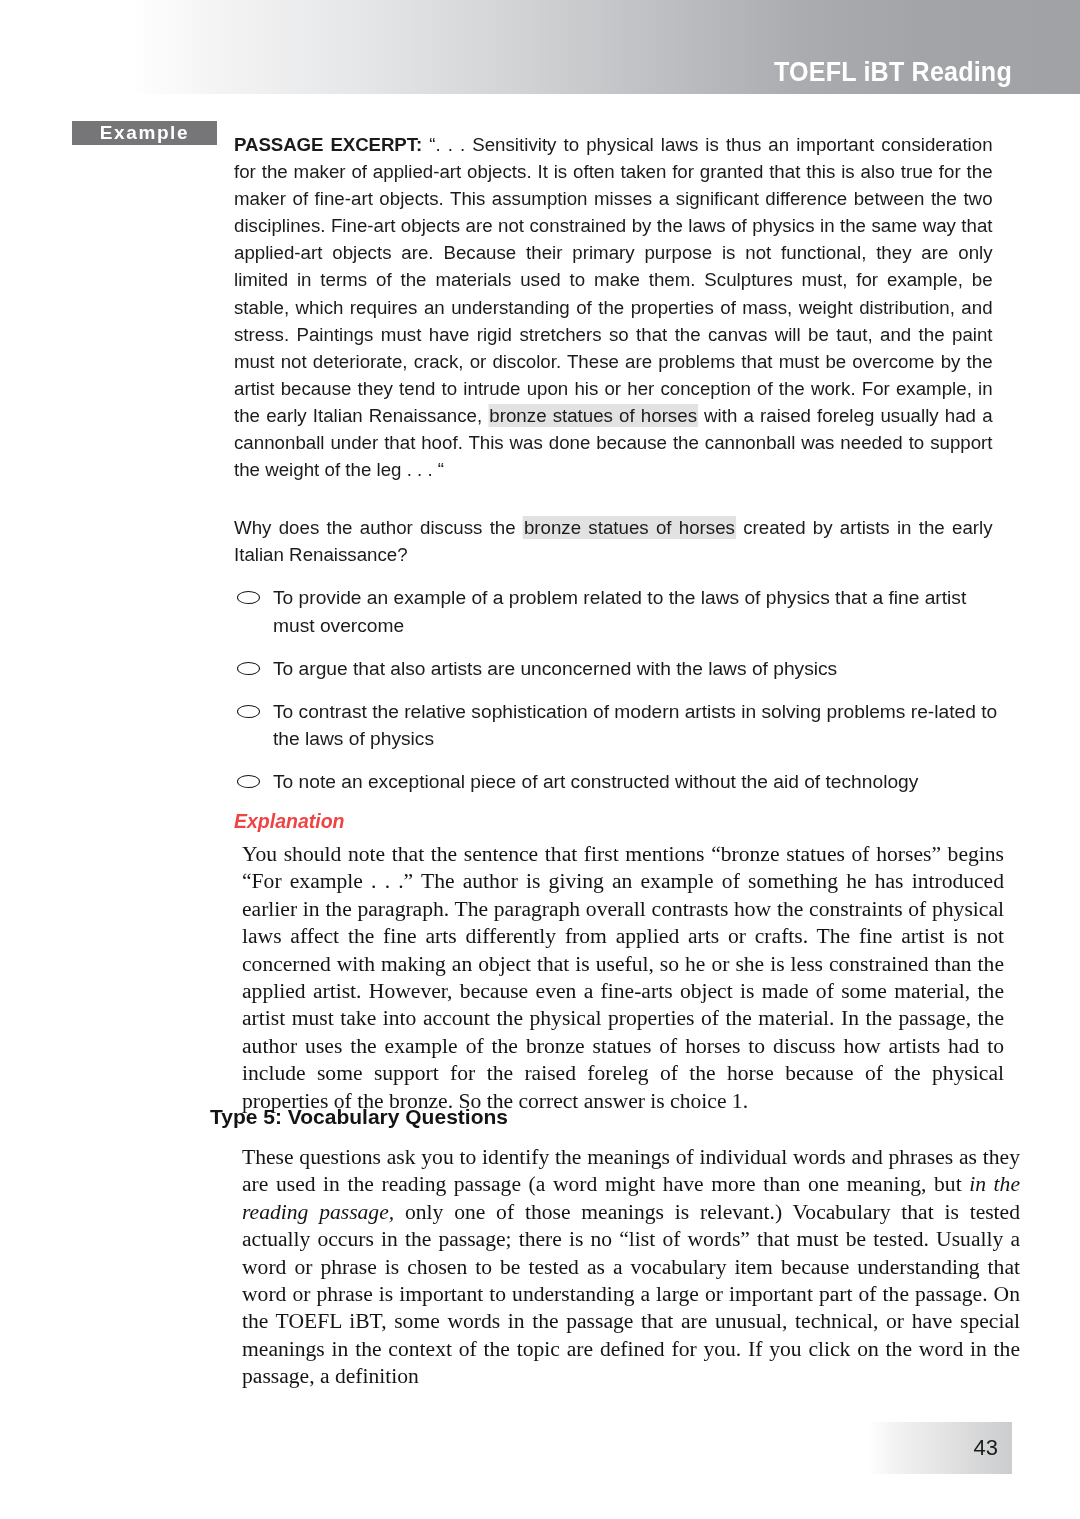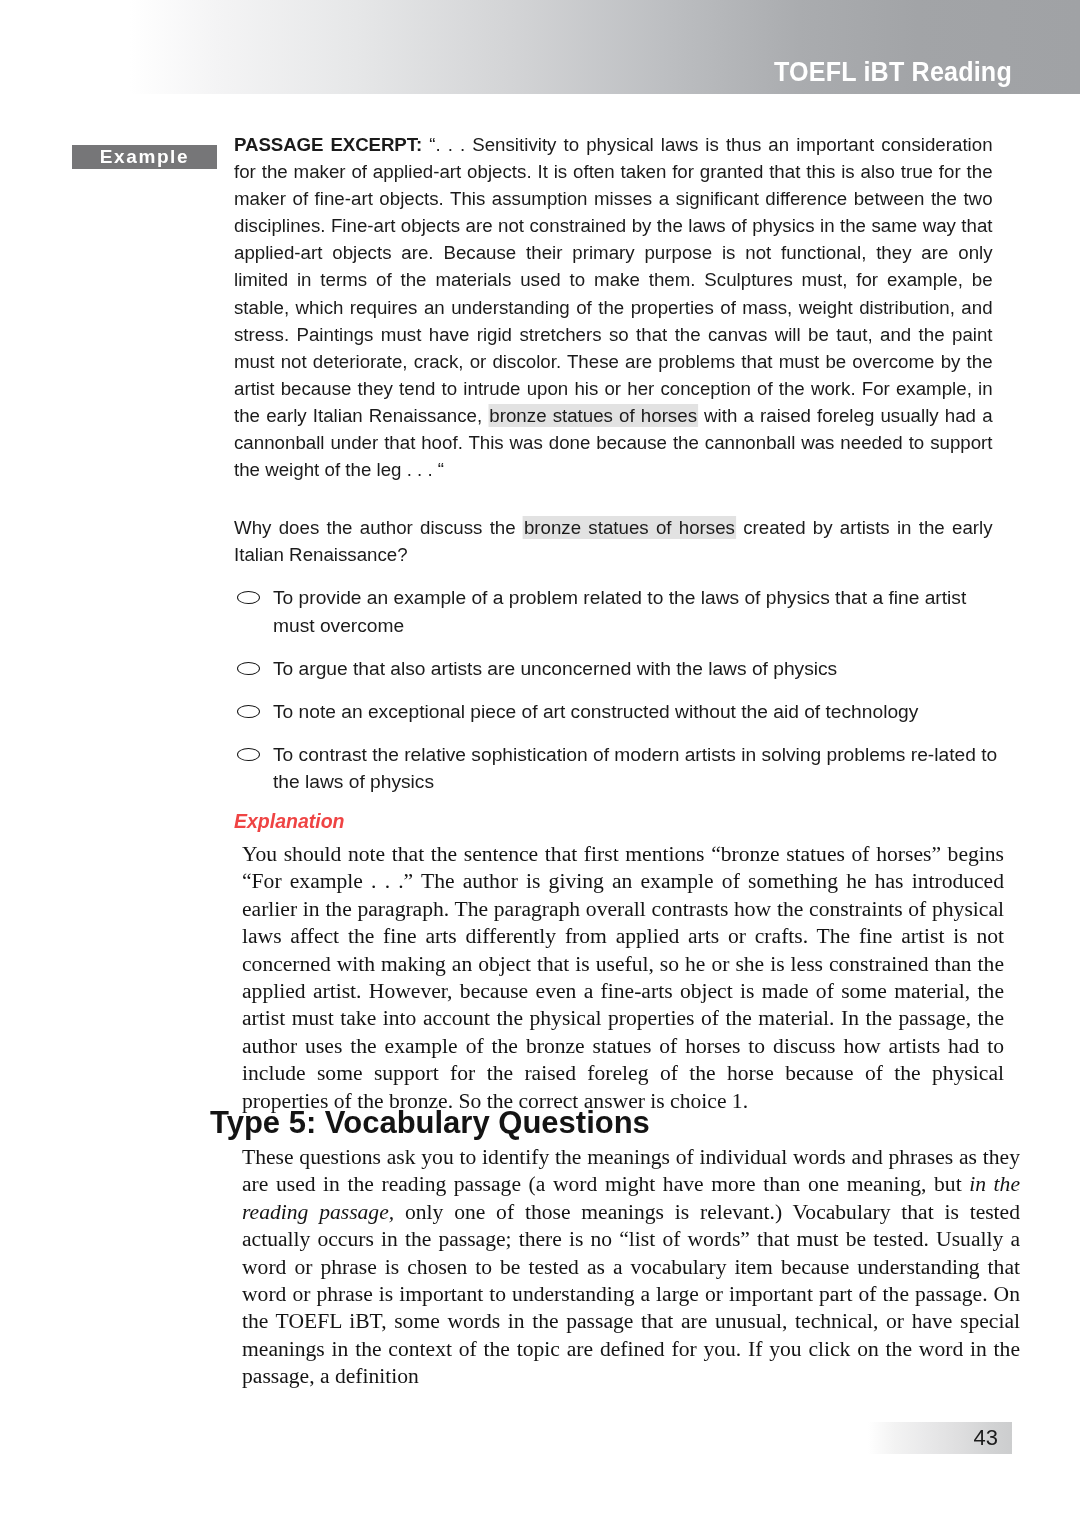--- a/index.html
+++ b/index.html
@@ -45,21 +45,21 @@
     color: #ffffff;
     white-space: nowrap;
     transform: scaleX(0.93);
     transform-origin: right center;
   }
 
   
   .example-badge {
     position: absolute;
     left: 72px;
-    top: 145px;
+    top: 121px;
     width: 145px;
     height: 24px;
     background: #767678;
     color: #ffffff;
     font-size: 19px;
     font-weight: bold;
     letter-spacing: 1.6px;
     display: flex;
     align-items: center;
     justify-content: center;
@@ -150,21 +150,21 @@
     color: #141414;
     margin: 8px;
   }
 
   
   .section-head {
     position: absolute;
     left: 210px;
     top: 1105px;
     font-family: "Liberation Sans Narrow", "Liberation Sans", sans-serif;
-    font-size: 31px;
+    font-size: 21px;
     font-weight: bold;
     color: #141414;
     letter-spacing: 0px;
   }
   .section-body {
     position: absolute;
     left: 234px;
     top: 1144px;
     width: 778px;
     font-family: "Liberation Serif", serif;
@@ -176,21 +176,21 @@
     margin-left: 8px;
   }
   .section-body i { font-style: italic; }
 
   
   .footer-bar {
     position: absolute;
     left: 868px;
     top: 1422px;
     width: 144px;
-    height: 32px;
+    height: 52px;
     background: linear-gradient(to right,
         #ffffff 0%,
         #f3f3f3 18%,
         #e9e9ea 40%,
         #dededf 64%,
         #d2d3d4 85%,
         #cccdce 100%);
     display: flex;
     align-items: center;
     justify-content: flex-end;
@@ -221,25 +221,25 @@
     <li class="option">
       <span class="radio-oval"></span>
       <span>To provide an example of a problem related to the laws of physics that a fine artist must overcome</span>
     </li>
     <li class="option">
       <span class="radio-oval"></span>
       <span>To argue that also artists are unconcerned with the laws of physics</span>
     </li>
     <li class="option">
       <span class="radio-oval"></span>
+      <span>To contrast the relative sophistication of modern artists in solving problems re-lated to the laws of physics</span>
+    </li>
+    <li class="option">
+      <span class="radio-oval"></span>
       <span>To note an exceptional piece of art constructed without the aid of technology</span>
-    </li>
-    <li class="option">
-      <span class="radio-oval"></span>
-      <span>To contrast the relative sophistication of modern artists in solving problems re-lated to the laws of physics</span>
     </li>
   </ul>
 
   <div class="explanation-head">Explanation</div>
   <p class="serif-body">You should note that the sentence that first mentions “bronze statues of horses” begins “For example . . .” The author is giving an example of something he has introduced earlier in the paragraph. The paragraph overall contrasts how the constraints of physical laws affect the fine arts differently from applied arts or crafts. The fine artist is not concerned with making an object that is useful, so he or she is less constrained than the applied artist. However, because even a fine-arts object is made of some material, the artist must take into account the physical properties of the material. In the passage, the author uses the example of the bronze statues of horses to discuss how artists had to include some support for the raised foreleg of the horse because of the physical properties of the bronze. So the correct answer is choice 1.</p>
 
 </div>
 
 <div class="section-head">Type 5: Vocabulary Questions</div>
 <div class="section-body"><span>These questions ask you to identify the meanings of individual words and phrases as they are used in the reading passage (a word might have more than one meaning, but </span><i>in the reading passage,</i><span> only one of those meanings is relevant.) Vocabulary that is tested actually occurs in the passage; there is no “list of words” that must be tested. Usually a word or phrase is chosen to be tested as a vocabulary item because understanding that word or phrase is important to understanding a large or important part of the passage. On the TOEFL iBT, some words in the passage that are unusual, technical, or have special meanings in the context of the topic are defined for you. If you click on the word in the passage, a definition</span></div>

